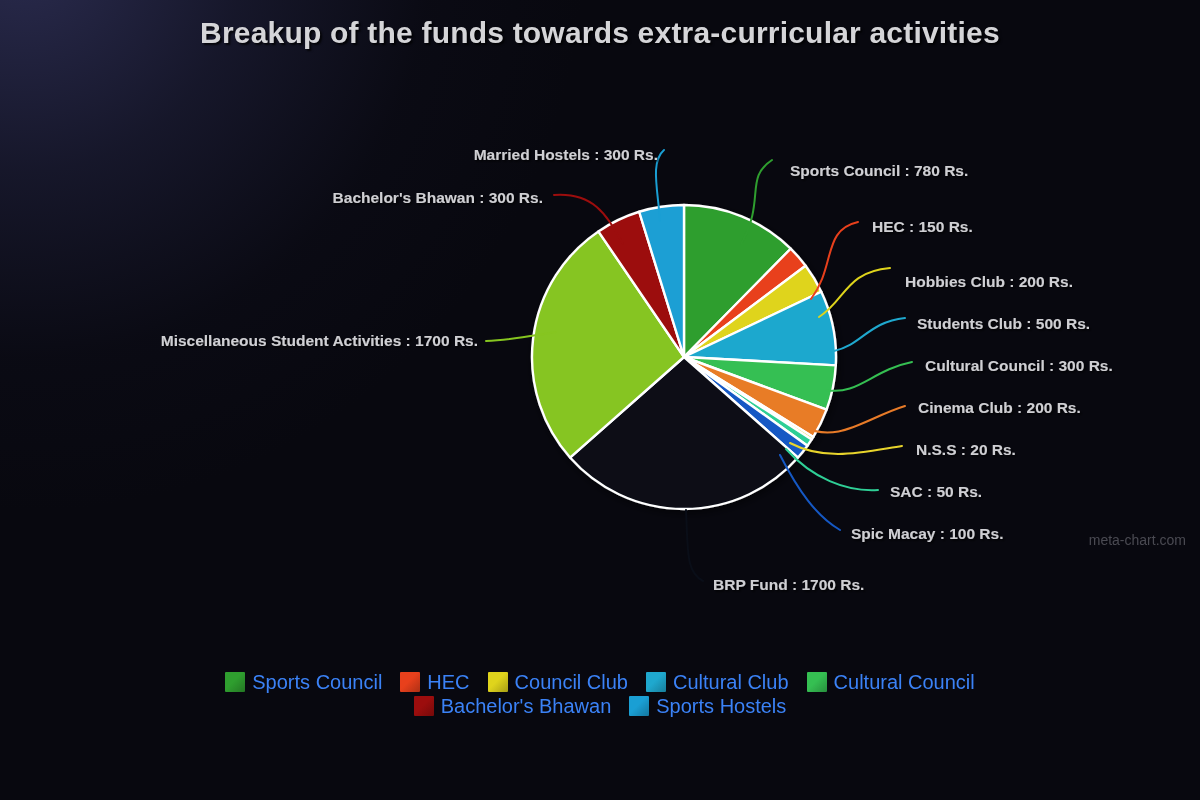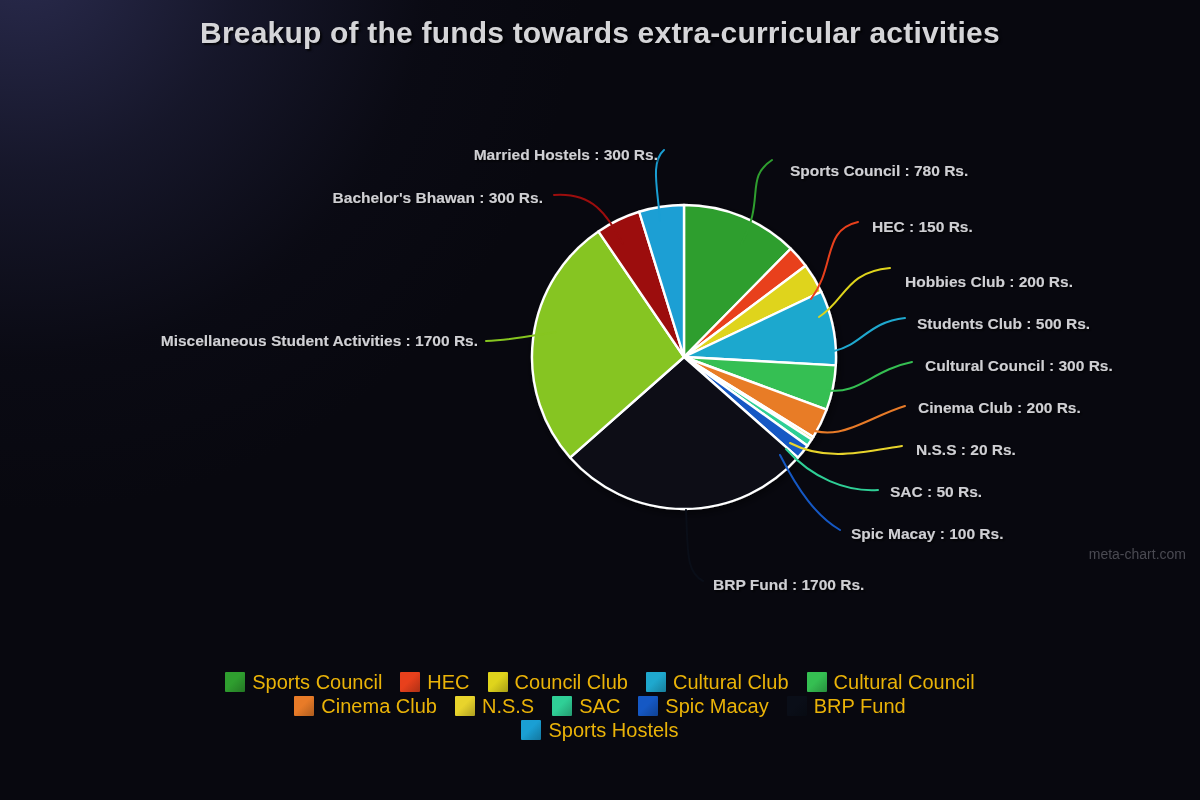--- a/index.html
+++ b/index.html
@@ -77,29 +77,29 @@
   }
   .legend-item:last-child{ margin-right:0; }
   .swatch{
     width:20px; height:20px;
     margin-right:7px;
     border-radius:1px;
     flex:0 0 auto;
   }
   .legend-label{
     font-size:20px;
-    color:#eab308;
+    color:#3b82f6;
     font-family:"Liberation Sans", sans-serif;
     white-space:nowrap;
     line-height:1;
   }
 
   
   #footer{
-    position:absolute; right:14px; bottom:2px;
+    position:absolute; right:14px; bottom:16px;
     font-size:14px; color:#4a4a52;
     z-index:5;
     font-family:"Liberation Sans", sans-serif;
   }
 </style>
 </head>
 <body>
 
 <div id="chart-root">
 
@@ -205,41 +205,23 @@
           <span class="swatch" style="background: linear-gradient(135deg, rgb(31, 168, 206) 0%, rgb(31, 168, 206) 45%, rgba(0, 0, 0, 0.25) 100%), rgb(31, 168, 206);"></span>
           <span class="legend-label">Cultural Club</span>
         </div>
         <div class="legend-item">
           <span class="swatch" style="background: linear-gradient(135deg, rgb(53, 191, 82) 0%, rgb(53, 191, 82) 45%, rgba(0, 0, 0, 0.25) 100%), rgb(53, 191, 82);"></span>
           <span class="legend-label">Cultural Council</span>
         </div>
       </div>
       <div class="legend-row">
         <div class="legend-item">
-          <span class="swatch" style="background: linear-gradient(135deg, rgb(232, 123, 40) 0%, rgb(232, 123, 40) 45%, rgba(0, 0, 0, 0.25) 100%), rgb(232, 123, 40);"></span>
-          <span class="legend-label">Cinema Club</span>
-        </div>
-        <div class="legend-item">
-          <span class="swatch" style="background: linear-gradient(135deg, rgb(232, 212, 44) 0%, rgb(232, 212, 44) 45%, rgba(0, 0, 0, 0.25) 100%), rgb(232, 212, 44);"></span>
-          <span class="legend-label">N.S.S</span>
-        </div>
-        <div class="legend-item">
-          <span class="swatch" style="background: linear-gradient(135deg, rgb(47, 207, 150) 0%, rgb(47, 207, 150) 45%, rgba(0, 0, 0, 0.25) 100%), rgb(47, 207, 150);"></span>
-          <span class="legend-label">SAC</span>
-        </div>
-        <div class="legend-item">
-          <span class="swatch" style="background: linear-gradient(135deg, rgb(21, 88, 196) 0%, rgb(21, 88, 196) 45%, rgba(0, 0, 0, 0.25) 100%), rgb(21, 88, 196);"></span>
-          <span class="legend-label">Spic Macay</span>
-        </div>
-        <div class="legend-item">
-          <span class="swatch" style="background: linear-gradient(135deg, rgb(10, 14, 24) 0%, rgb(10, 14, 24) 45%, rgba(0, 0, 0, 0.25) 100%), rgb(10, 14, 24);"></span>
-          <span class="legend-label">BRP Fund</span>
-        </div>
-      </div>
-      <div class="legend-row">
+          <span class="swatch" style="background: linear-gradient(135deg, rgb(156, 13, 13) 0%, rgb(156, 13, 13) 45%, rgba(0, 0, 0, 0.25) 100%), rgb(156, 13, 13);"></span>
+          <span class="legend-label">Bachelor's Bhawan</span>
+        </div>
         <div class="legend-item">
           <span class="swatch" style="background: linear-gradient(135deg, rgb(26, 159, 212) 0%, rgb(26, 159, 212) 45%, rgba(0, 0, 0, 0.25) 100%), rgb(26, 159, 212);"></span>
           <span class="legend-label">Sports Hostels</span>
         </div>
       </div>
     </div>
 
   <div id="footer">meta-chart.com</div>
 </div>
 

